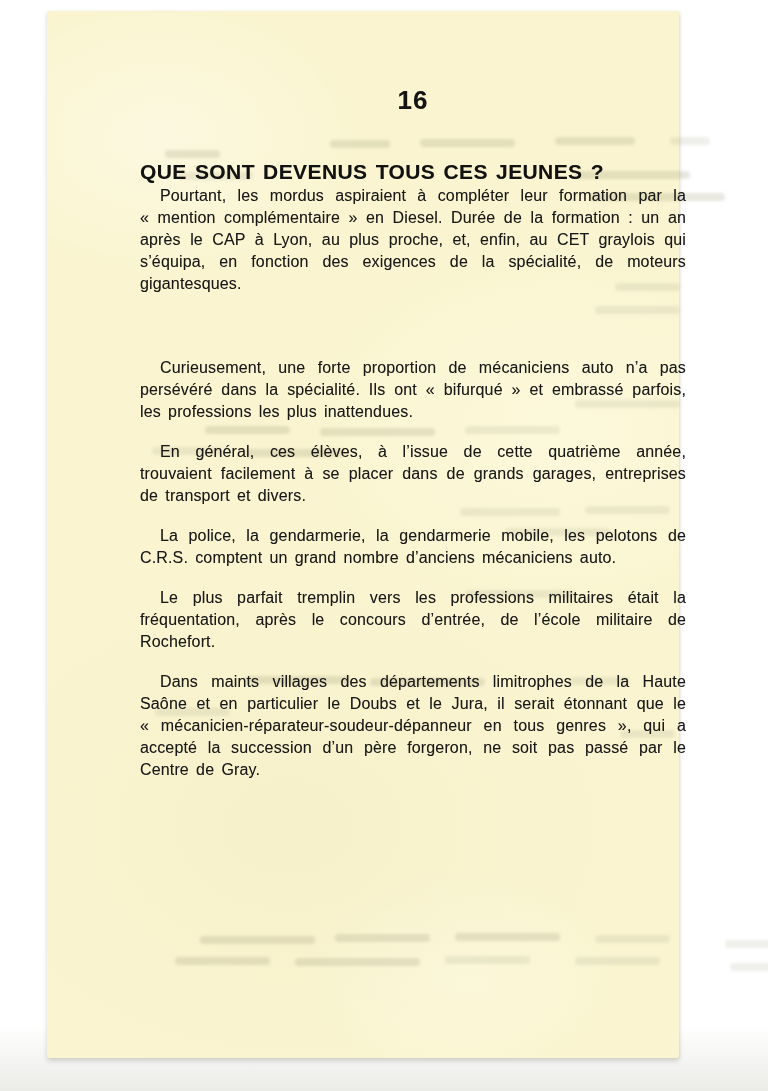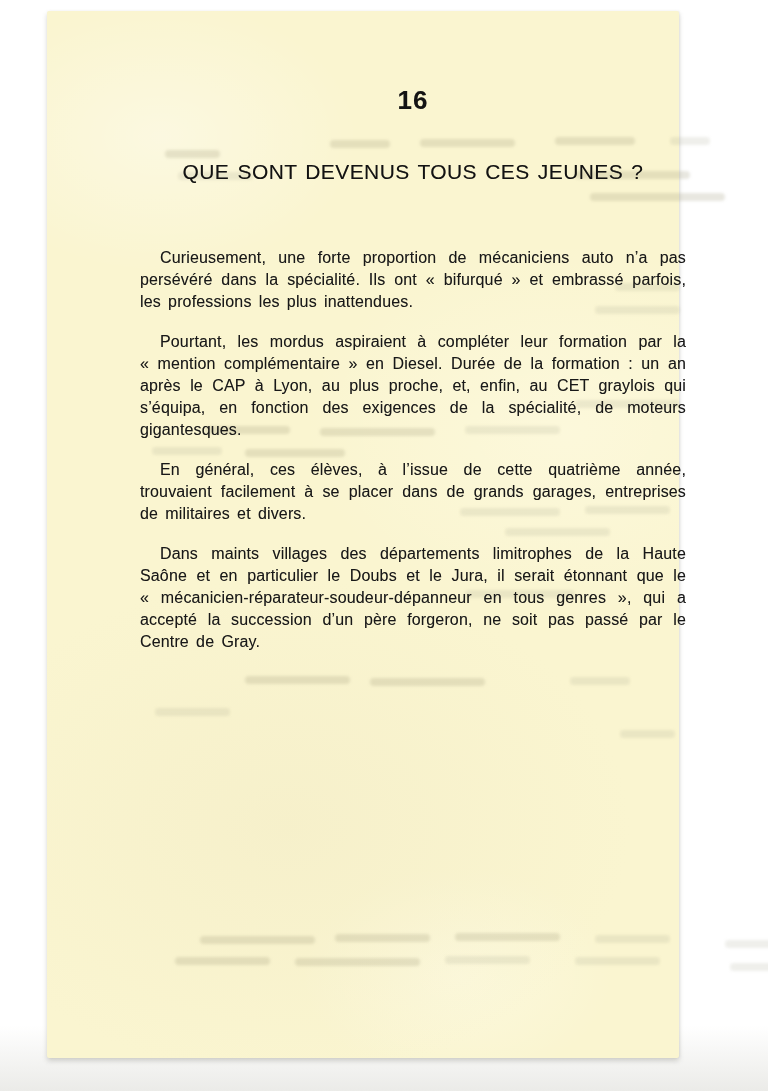--- a/index.html
+++ b/index.html
@@ -47,24 +47,24 @@
     margin-top: 73px;
     text-align: center;
     font-size: 26px;
     line-height: 32px;
     font-weight: bold;
     letter-spacing: 1px;
     color: #141414;
   }
   .doc-title {
     margin: 43px 0 0 0;
-    text-align: center;
+    text-align: left;
     font-size: 21px;
     line-height: 26px;
-    font-weight: normal;
+    font-weight: bold;
     letter-spacing: 0.4px;
     word-spacing: 2px;
     white-space: nowrap;
     color: #121212;
   }
   .para {
     margin: 0 0 18px 0;
     font-size: 16px;
     line-height: 22px;
     text-align: justify;
@@ -125,20 +125,22 @@
     <i class="ghost" style="left:128px; top:946px; width:95px"></i>
     <i class="ghost" style="left:248px; top:947px; width:125px"></i>
     <i class="ghost dim" style="left:398px; top:945px; width:85px"></i>
     <i class="ghost dim" style="left:528px; top:946px; width:85px"></i>
     <i class="ghost dim" style="left:678px; top:929px; width:50px"></i>
     <i class="ghost dim" style="left:683px; top:952px; width:45px"></i>
 
     <div class="content">
       <div class="page-number">16</div>
       <h1 class="doc-title">QUE SONT DEVENUS TOUS CES JEUNES&nbsp;?</h1>
+      <p class="para">Pourtant, les mordus aspiraient à compléter leur formation par la «&nbsp;mention complémentaire&nbsp;» en Diesel. Durée de la formation&nbsp;: un an après le CAP à Lyon, au plus proche, et, enfin, au CET graylois qui s’équipa, en fonction des exigences de la spécialité, de moteurs gigantesques.</p>
       <p class="para first">Curieusement, une forte proportion de mécaniciens auto n’a pas persévéré dans la spécialité. Ils ont «&nbsp;bifurqué&nbsp;» et embrassé parfois, les professions les plus inattendues.</p>
-      <p class="para">Pourtant, les mordus aspiraient à compléter leur formation par la «&nbsp;mention complémentaire&nbsp;» en Diesel. Durée de la formation&nbsp;: un an après le CAP à Lyon, au plus proche, et, enfin, au CET graylois qui s’équipa, en fonction des exigences de la spécialité, de moteurs gigantesques.</p>
-      <p class="para">En général, ces élèves, à l’issue de cette quatrième année, trouvaient facilement à se placer dans de grands garages, entreprises de militaires et divers.</p>
+      <p class="para">En général, ces élèves, à l’issue de cette quatrième année, trouvaient facilement à se placer dans de grands garages, entreprises de transport et divers.</p>
+      <p class="para">La police, la gendarmerie, la gendarmerie mobile, les pelotons de C.R.S. comptent un grand nombre d’anciens mécaniciens auto.</p>
+      <p class="para">Le plus parfait tremplin vers les professions militaires était la fréquentation, après le concours d’entrée, de l’école militaire de Rochefort.</p>
       <p class="para">Dans maints villages des départements limitrophes de la Haute Saône et en particulier le Doubs et le Jura, il serait étonnant que le «&nbsp;mécanicien-réparateur-soudeur-dépanneur en tous genres&nbsp;», qui a accepté la succession d’un père forgeron, ne soit pas passé par le Centre de Gray.</p>
     </div>
 
   </div>
 </div>
 
 </body></html>

